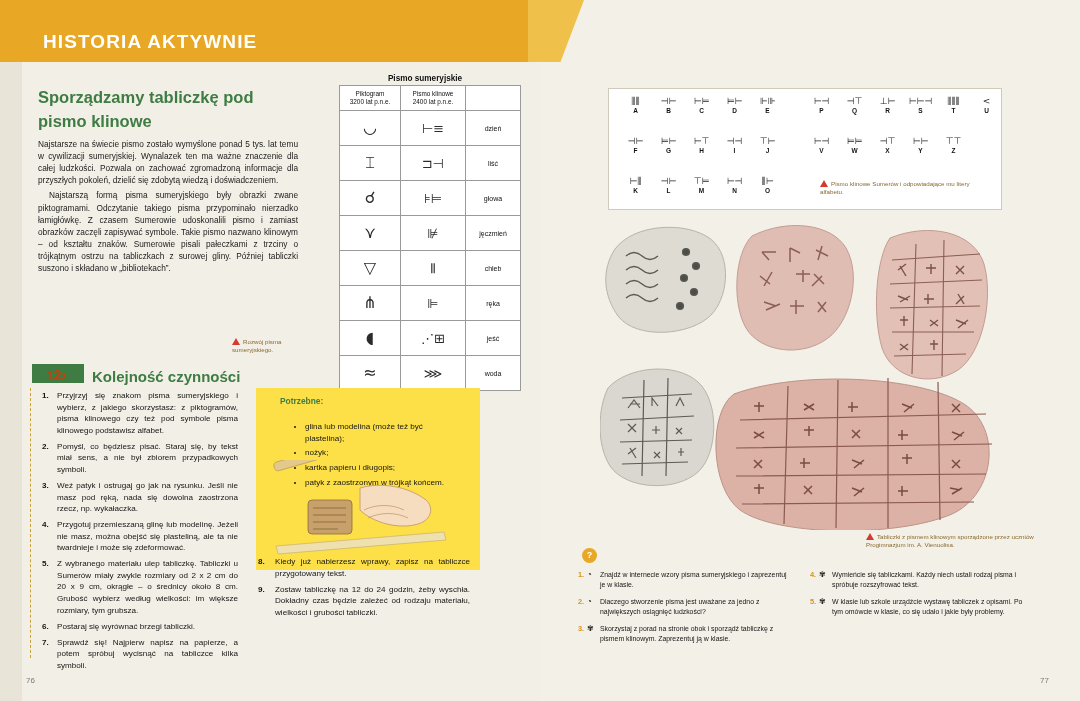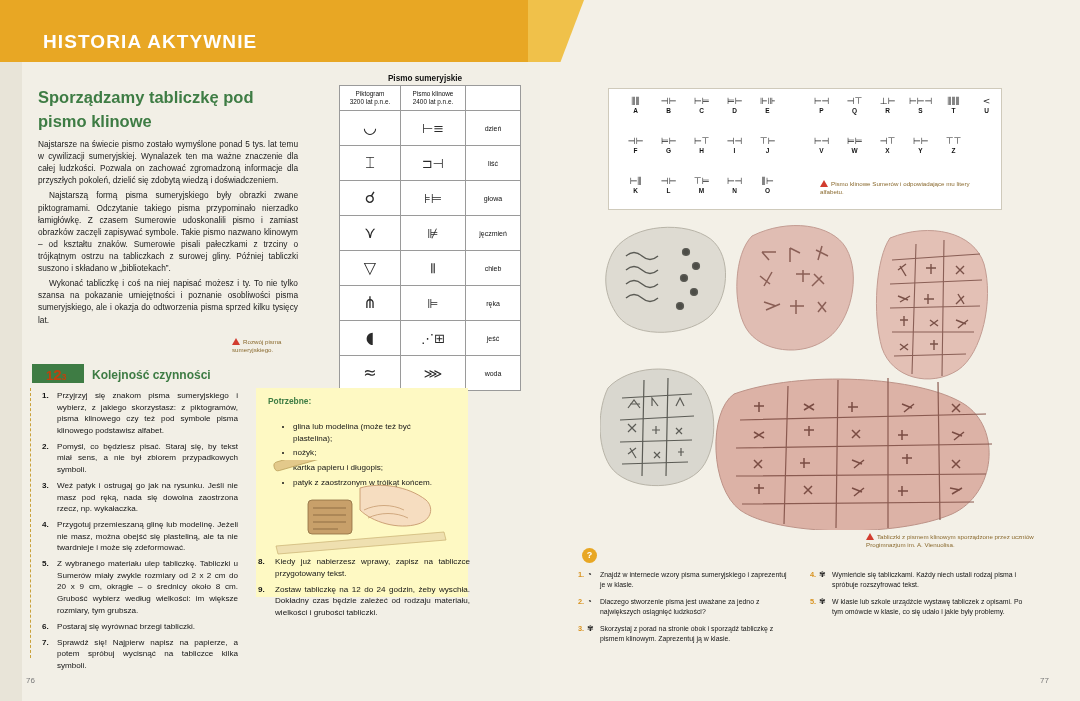--- a/index.html
+++ b/index.html
@@ -85,21 +85,21 @@
     position:absolute;left:32px;top:364px;width:52px;height:19px;
     background:#3e7c44;
   }
   .flag-nums{
     position:absolute;left:38px;top:366px;color:#c2410c;font-weight:bold;margin-left:8px;
   }
   .n1{font-size:13px;}
   .n2{font-size:15px;}
   .n3{font-size:9px;}
   .steps-title{
-    position:absolute;left:92px;top:368px;font-size:12px;font-weight:bold;color:#3e7c44;
+    position:absolute;left:92px;top:368px;font-size:15px;font-weight:bold;color:#3e7c44;
   }
   
   .dashed-box{
     position:absolute;left:30px;top:388px;width:210px;height:270px;
     border-left:1.5px dashed #c9a13b;
   }
   ol.steps{
     position:absolute;left:42px;top:390px;width:196px;
     margin:0;padding:0;list-style:none;
     font-size:8.1px;color:#151515;line-height:1.43;
@@ -108,22 +108,23 @@
   ol.steps li .num{position:absolute;left:0;top:0;font-weight:bold;}
   ol.steps2{
     position:absolute;left:258px;top:556px;width:212px;
     margin:0;padding:0;list-style:none;
     font-size:8.1px;color:#151515;line-height:1.43;
   }
   ol.steps2 li{margin-bottom:4.5px;position:relative;padding-left:17px;text-align:justify;}
   ol.steps2 li .num{position:absolute;left:0;top:0;font-weight:bold;}
   
   .needed{
-    position:absolute;left:256px;top:388px;width:212px;height:209px;
-    background:#fef9c3;
+    position:absolute;left:256px;top:388px;width:212px;height:182px;
+    background:#fde047;
+    padding-left:12px;
   }
   .needed h4{
     margin:0;padding:8px 0 4px 12px;font-size:8.4px;color:#3e7c44;font-weight:bold;
   }
   .needed ul{
     margin:11px;padding:0 10px 0 26px;font-size:8.1px;color:#151515;line-height:1.45;
   }
   .needed ul li{margin-bottom:3px;}
   
   .hand-draw{position:absolute;left:268px;top:460px;width:190px;height:100px;}
@@ -164,21 +165,20 @@
 <div class="left-margin"></div>
 
 <div class="banner"></div>
 <div class="banner-tail"></div>
 <div class="banner-title">HISTORIA AKTYWNIE</div>
 
 <div class="article-title">Sporządzamy tabliczkę pod pismo klinowe</div>
 <div class="article-body">
   <p class="first">Najstarsze na świecie pismo zostało wymyślone ponad 5 tys. lat temu w cywilizacji sumeryjskiej. Wynalazek ten ma ważne znaczenie dla całej ludzkości. Pozwala on zachować zgromadzoną informacje dla przyszłych pokoleń, dzielić się zdobytą wiedzą i doświadczeniem.</p>
   <p>Najstarszą formą pisma sumeryjskiego były obrazki zwane piktogramami. Odczytanie takiego pisma przypominało nierzadko łamigłówkę. Z czasem Sumerowie udoskonalili pismo i zamiast obrazków zaczęli zapisywać symbole. Takie pismo nazwano klinowym – od kształtu znaków. Sumerowie pisali pałeczkami z trzciny o trójkątnym ostrzu na tabliczkach z surowej gliny. Później tabliczki suszono i składano w „bibliotekach”.</p>
-  <p>Wykonać tabliczkę i coś na niej napisać możesz i ty. To nie tylko szansa na pokazanie umiejętności i poznanie osobliwości pisma sumeryjskiego, ale i okazja do odtworzenia pisma sprzed kilku tysięcy lat.</p>
 </div>
 
 <div class="table-wrap">
   <div class="tbl-title">Pismo sumeryjskie</div>
   <table class="sumer">
     <tbody>
         <tr>
       <th style="width:58px">
         <span>Piktogram</span><br><span>3200 lat p.n.e.</span>
       </th>

